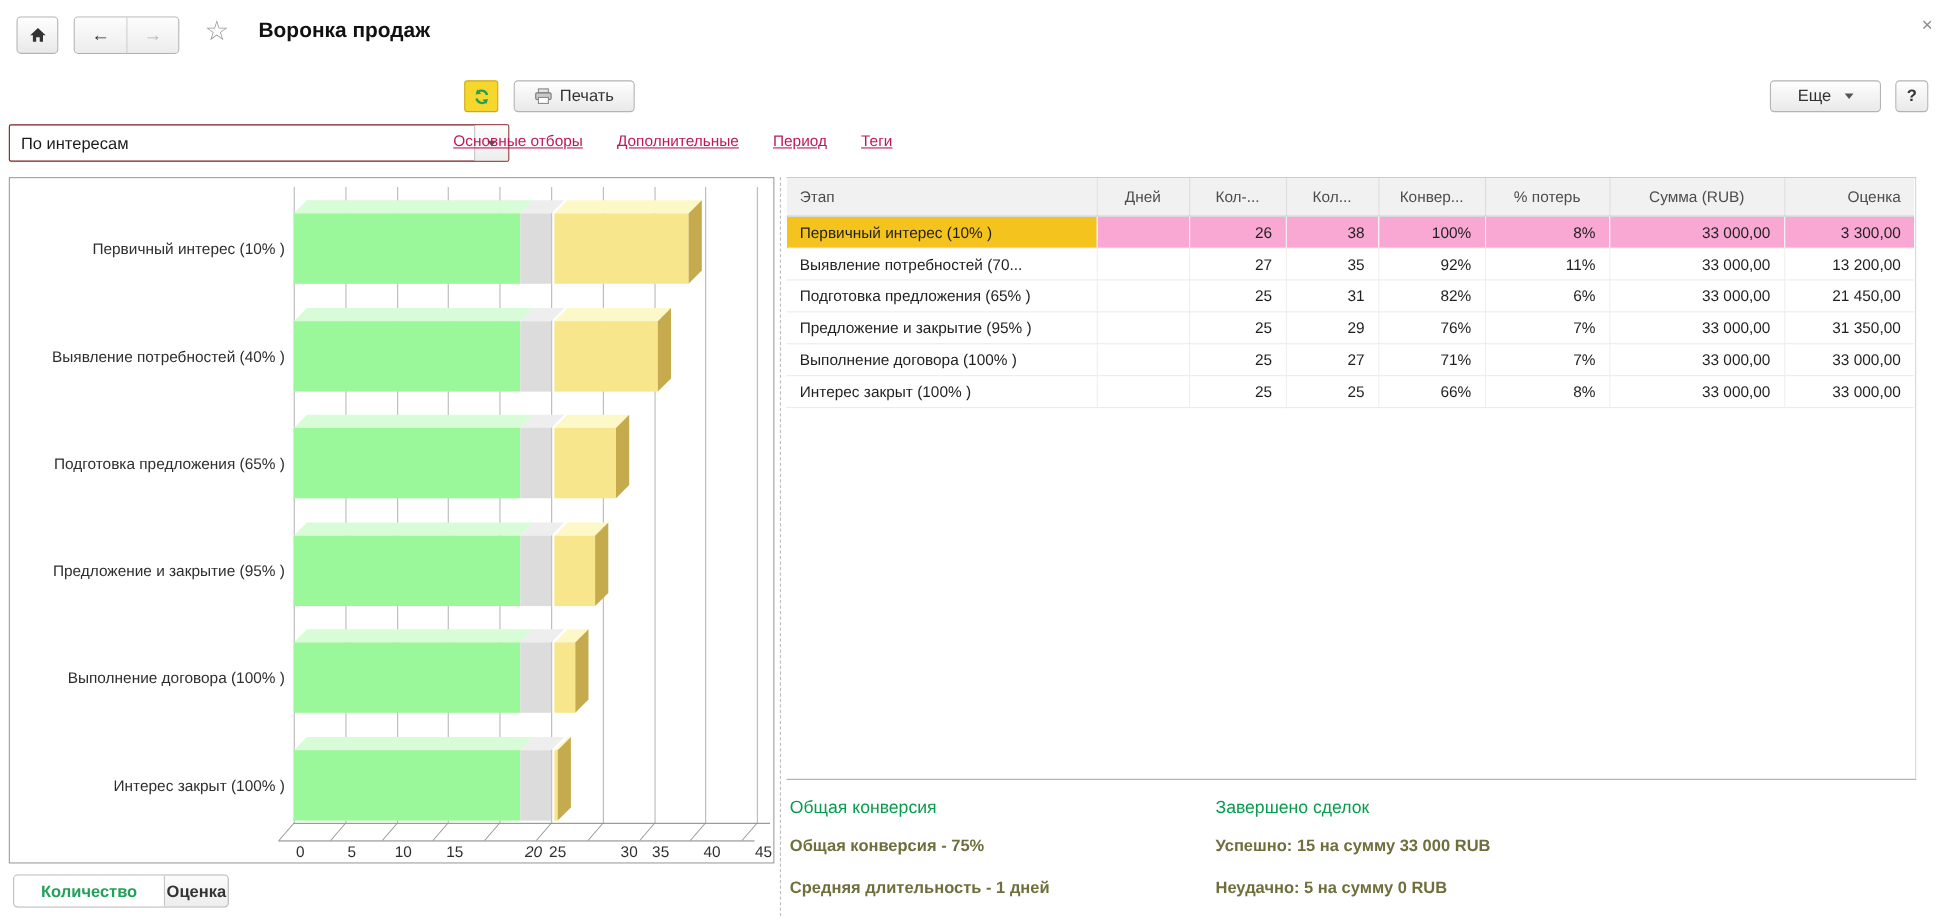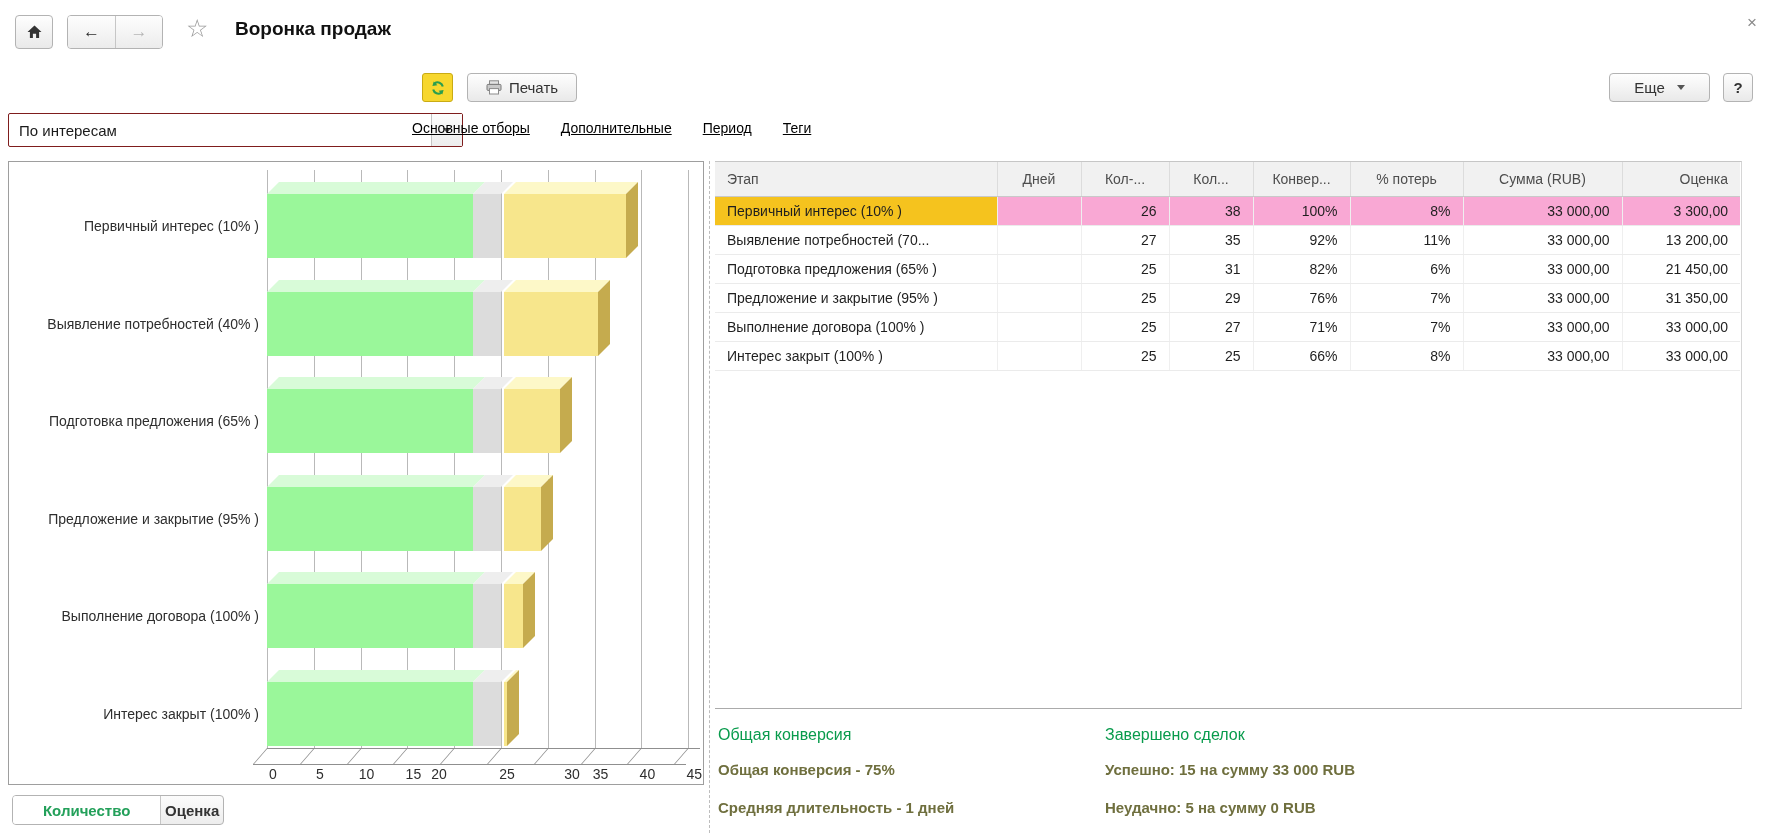--- a/index.html
+++ b/index.html
@@ -9,21 +9,21 @@
   
   .btn{position:absolute;box-sizing:border-box;border:1px solid #b3b3b3;border-radius:4px;
        background:linear-gradient(#fefefe,#e9e9e9);display:flex;align-items:center;
        justify-content:center;font-size:15px;color:#333;cursor:default;}
   .seg-group{position:absolute;box-sizing:border-box;border:1px solid #b3b3b3;border-radius:4px;
        background:linear-gradient(#fcfcfc,#ededed);display:flex;overflow:hidden;}
   .seg{display:flex;align-items:center;justify-content:center;font-weight:700;font-size:15px;
        color:#333;border-right:1px solid #c6c6c6;height:100%;}
   .seg:last-child{border-right:none;}
   .seg.active{background:#fff;color:#23a05a;}
-  .link{position:static;font-size:14px;color:#000000;text-decoration:underline;white-space:nowrap;}
+  .link{position:static;font-size:14px;color:#be185d;text-decoration:underline;white-space:nowrap;}
   
   .combo{position:absolute;border:1px solid #7f1d1d;border-radius:2px;background:#fff;
          display:flex;align-items:center;}
   .combo .val{flex:1;padding-left:10px;font-size:15px;color:#1a1a1a;}
   .combo .dd{width:30px;height:100%;border-left:1px solid #c4c4c4;display:flex;
              align-items:center;justify-content:center;background:linear-gradient(#fdfdfd,#ededed);}
   .caret{width:0;height:0;border:4px solid transparent;border-top:5px solid #555;margin-top:4px;}
   
   #chart-panel{position:absolute;left:8px;top:161px;width:694px;height:622px;
                border:1px solid #9e9e9e;background:#fff;}
@@ -209,21 +209,21 @@
         <div class="axis-line" style="left: 244px; top: 602px; width: 433px;"></div>
         <div class="axis-tick" style="left: 258px;"></div>
         <div class="axis-label" style="left: 244px;">0</div>
         <div class="axis-tick" style="left: 304.8px;"></div>
         <div class="axis-label" style="left: 290.8px;">5</div>
         <div class="axis-tick" style="left: 351.6px;"></div>
         <div class="axis-label" style="left: 337.6px;">10</div>
         <div class="axis-tick" style="left: 398.4px;"></div>
         <div class="axis-label" style="left: 384.4px;">15</div>
         <div class="axis-tick" style="left: 445.2px;"></div>
-        <div class="axis-label" style="left: 410px;">20</div>
+        <div class="axis-label" style="left: 456px; font-style: italic;">20</div>
         <div class="axis-tick" style="left: 492px;"></div>
         <div class="axis-label" style="left: 478px;">25</div>
         <div class="axis-tick" style="left: 538.8px;"></div>
         <div class="axis-label" style="left: 543px;">30</div>
         <div class="axis-tick" style="left: 585.6px;"></div>
         <div class="axis-label" style="left: 571.6px;">35</div>
         <div class="axis-tick" style="left: 632.4px;"></div>
         <div class="axis-label" style="left: 618.4px; text-align: center;">40</div>
         <div class="axis-tick" style="left: 679.2px;"></div>
         <div class="axis-label" style="left: 665.2px;">45</div>
@@ -322,21 +322,21 @@
   </div>
 
   <div class="sum-head" style="left:718px;top:726px;">Общая конверсия</div>
   <div class="sum-line" style="left:718px;top:761px;">Общая конверсия - 75%</div>
   <div class="sum-line" style="left:718px;top:799px;">Средняя длительность - 1 дней</div>
 
   <div class="sum-head" style="left:1105px;top:726px;">Завершено сделок</div>
   <div class="sum-line" style="left:1105px;top:761px;">Успешно: 15 на сумму 33 000 RUB</div>
   <div class="sum-line" style="left:1105px;top:799px;">Неудачно: 5 на сумму 0 RUB</div>
 
-  <div class="seg-group" style="left:12px;top:795px;width:212px;height:30px;align-items:center;">
+  <div class="seg-group" style="left:12px;top:795px;width:196px;height:30px;align-items:center;">
     <div class="seg active" style="width:148px;">
       <span>Количество</span>
     </div>
     <div class="seg" style="width:62px;">
       <span>Оценка</span>
     </div>
   </div>
 
 </div>
 

